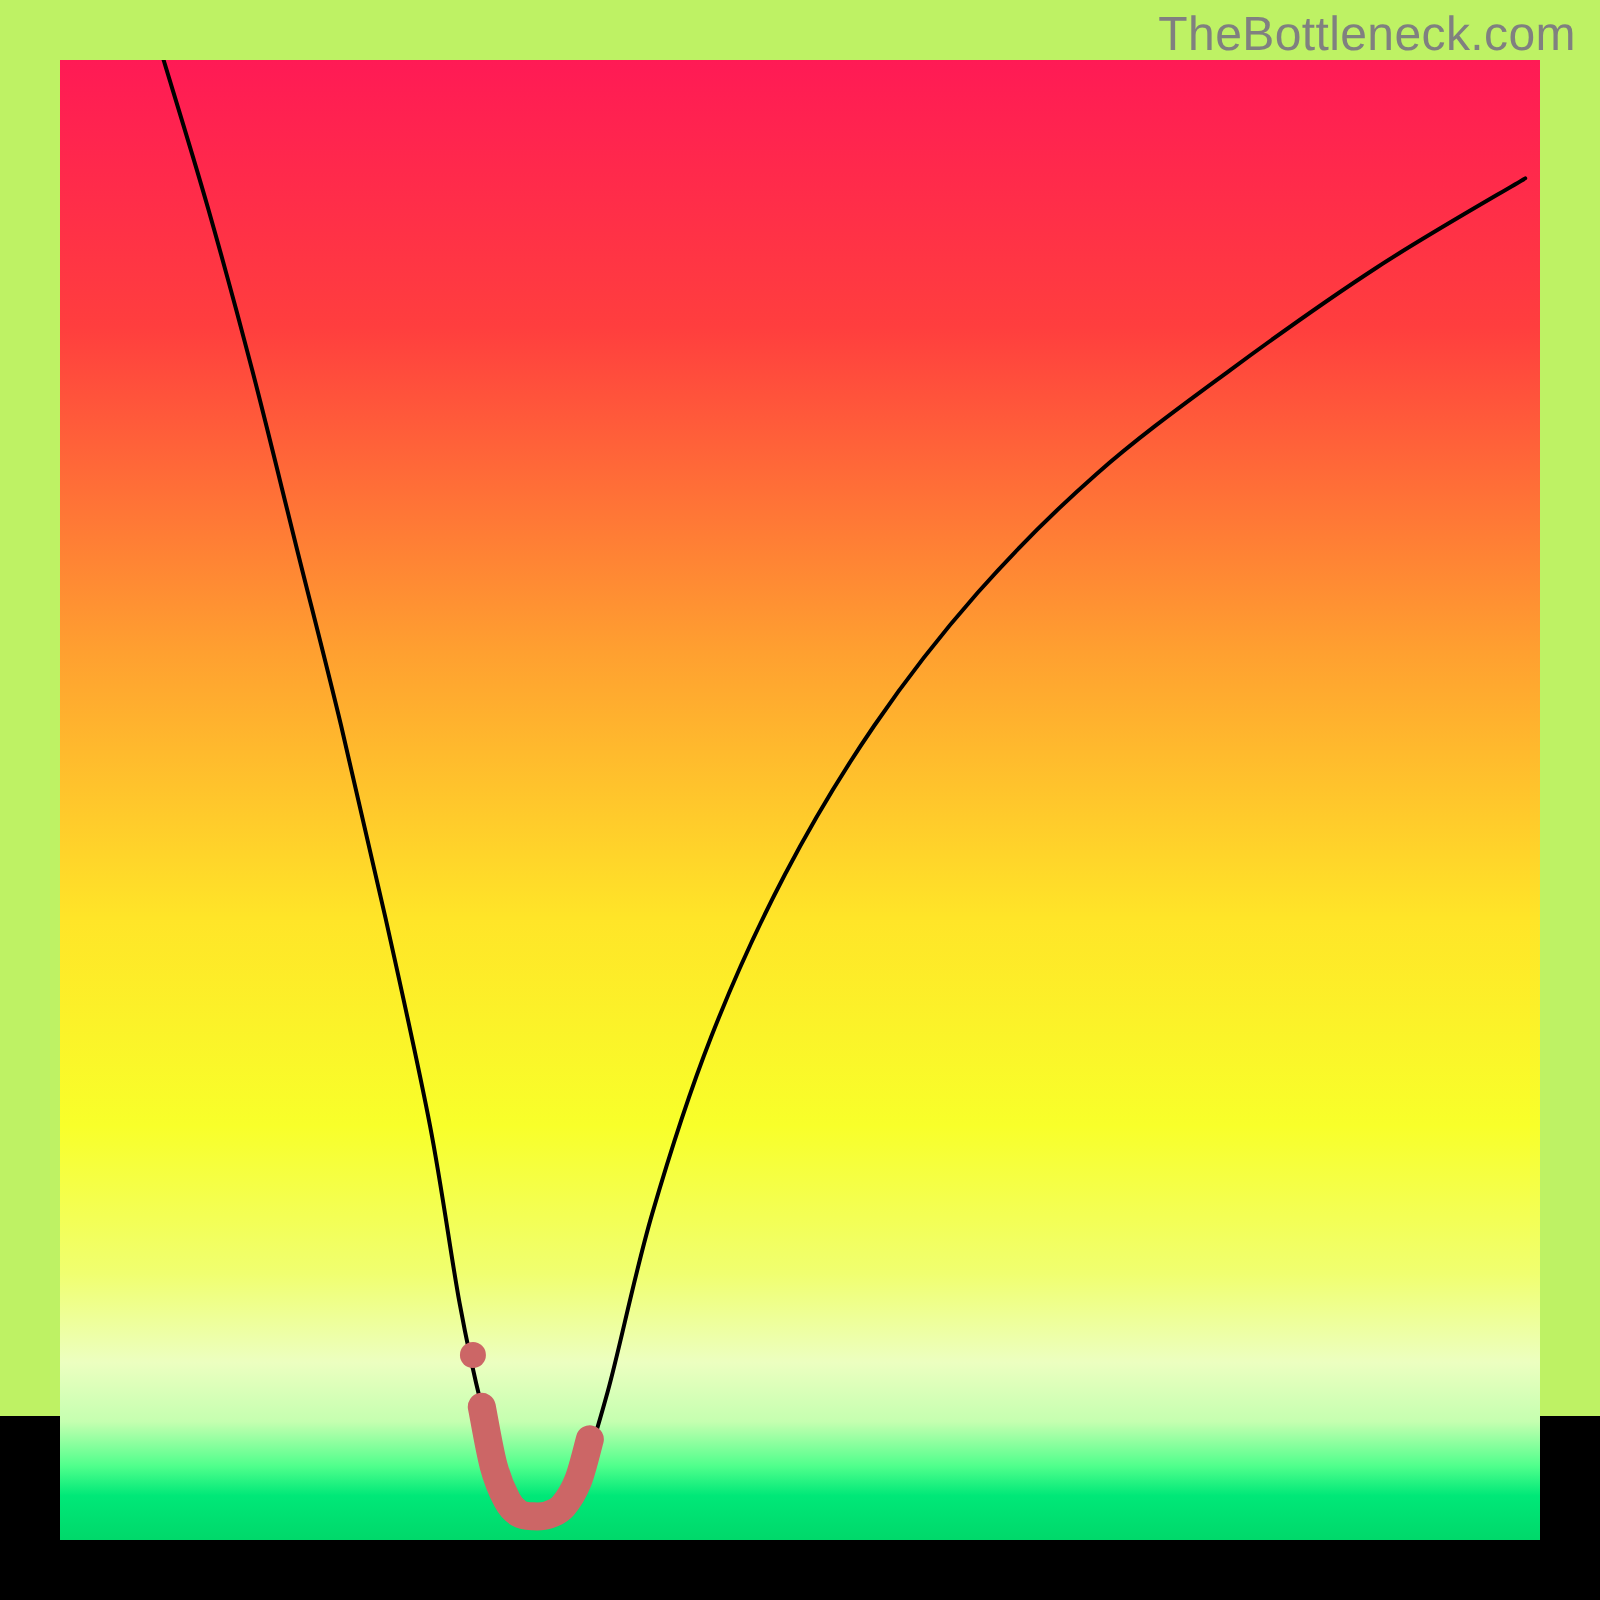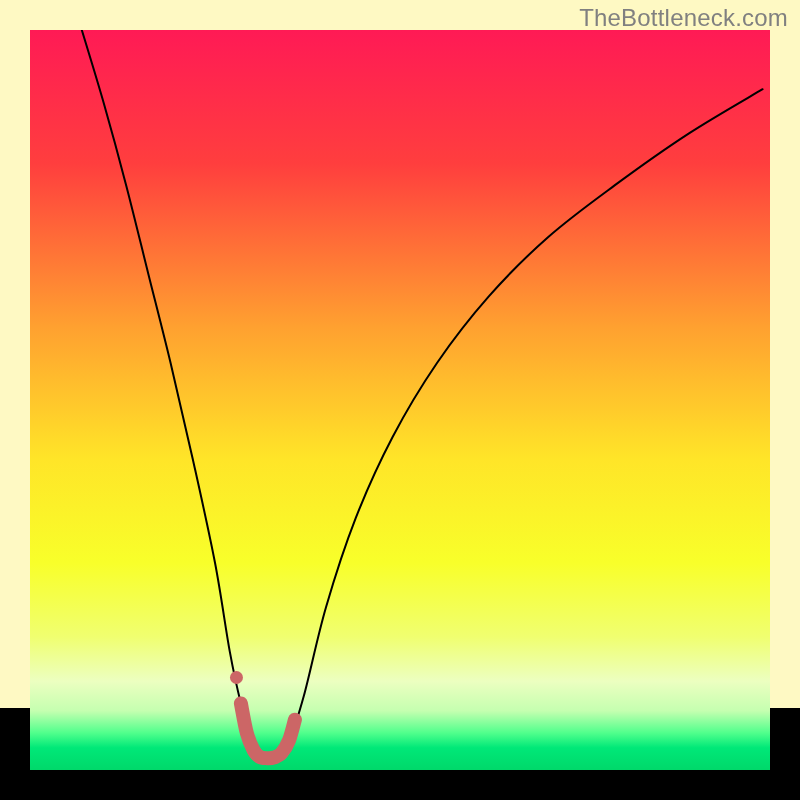--- a/index.html
+++ b/index.html
@@ -1,20 +1,20 @@
 <!DOCTYPE html>
 <html><head>
 <meta charset="utf-8">
 <style>
   * { margin: 0; padding: 0; box-sizing: border-box; }
   html, body { width: 800px; height: 800px; overflow: hidden; background: #000; }
   .outer {
     width: 800px;
     height: 708px;
-    background: #fef9c3;
+    background: #bef264;
     position: relative;
   }
   .watermark {
     position: absolute;
     top: 4px;
     right: 12px;
     color: #808080;
     font-family: Arial, Helvetica, sans-serif;
     font-size: 24px;
     font-weight: 400;

